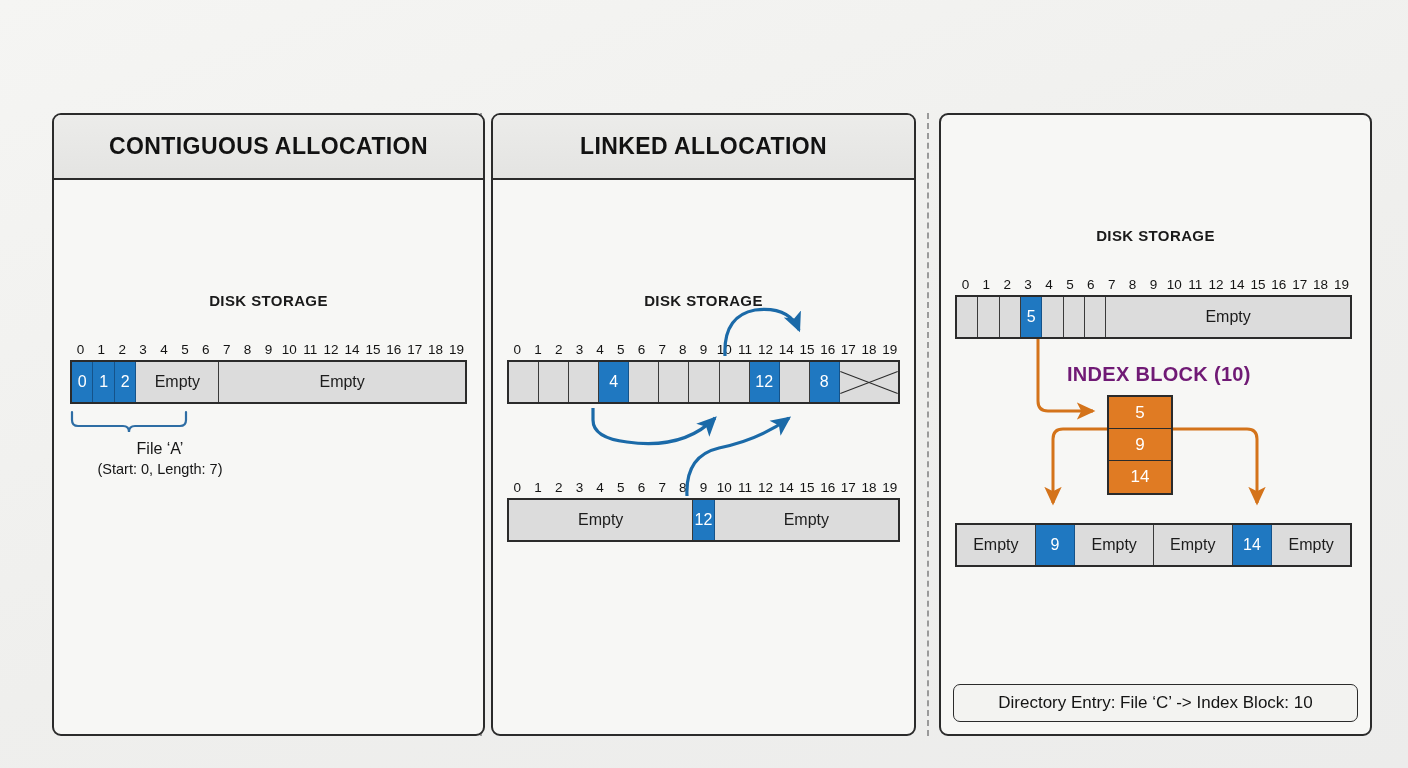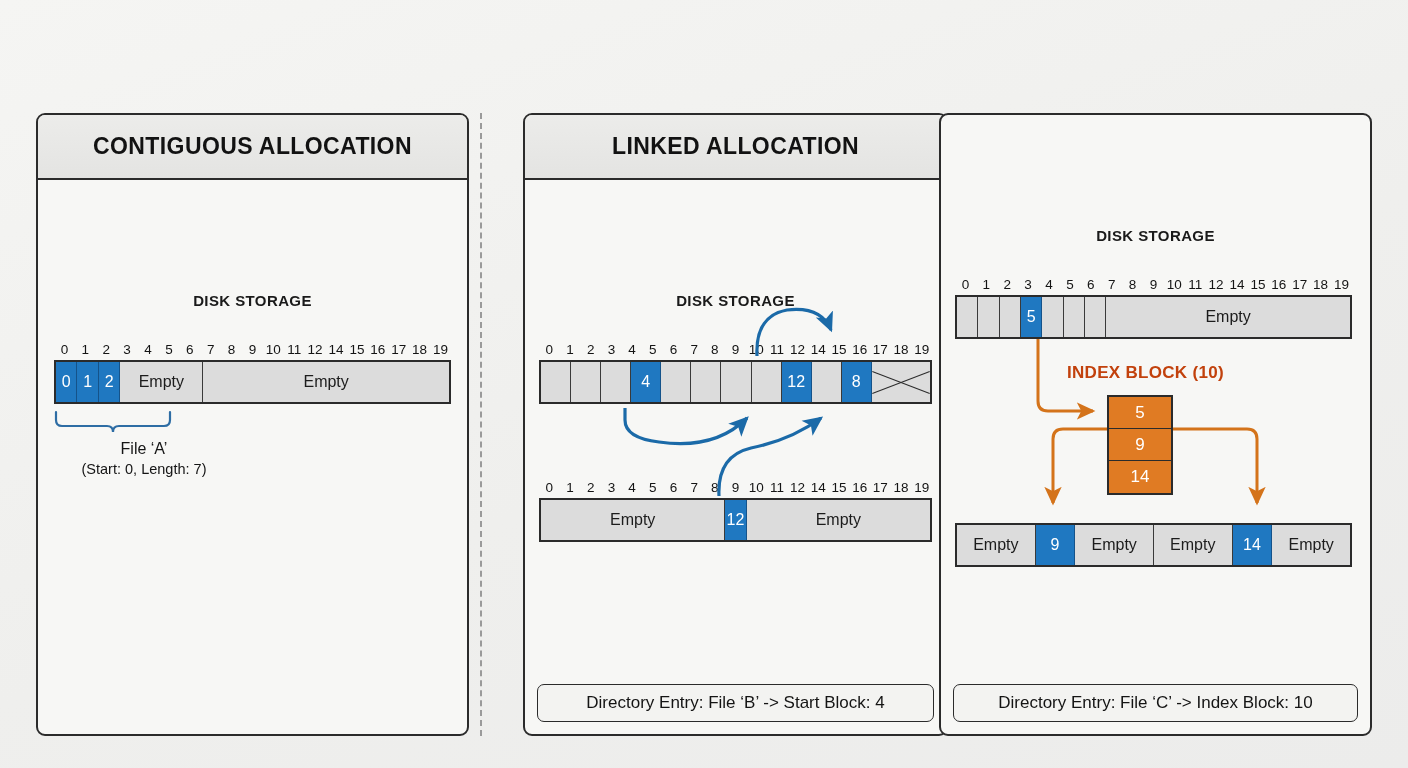--- a/index.html
+++ b/index.html
@@ -30,22 +30,22 @@
   .panel {
     position: absolute;
     top: 113px;
     height: 623px;
     background: #f7f7f5;
     border: 2px solid #2b2b2b;
     border-radius: 9px;
     box-sizing: border-box;
     overflow: hidden;
   }
-  #panel-contiguous { left: 36px;  width: 433px; }
-  #panel-linked     { left: 491px; width: 425px; margin-left: 32px; }
+  #panel-contiguous { left: 52px;  width: 433px; }
+  #panel-linked     { left: 491px; width: 425px; }
   #panel-indexed    { left: 939px; width: 433px; }
 
   .panel-header {
     height: 63px;
     background: linear-gradient(180deg,#ececea 0%,#e4e4e2 100%);
     border-bottom: 2px solid #2b2b2b;
     display: flex; align-items: center; justify-content: center;
     font-size: 23px; font-weight: bold; letter-spacing: 0.4px;
     color: #121212;
   }
@@ -133,23 +133,23 @@
     border-bottom: 1.5px solid #2b2b2b;
     background: #e07b23;
     color: #ffffff;
     display: flex; align-items: center; justify-content: center;
     font-size: 17px;
   }
   .index-cell:last-child { border-bottom: none; }
 
   .index-title {
     position: absolute;
-    font-size: 17px;
+    font-size: 20px;
     font-weight: bold;
-    color: #c2410c;
+    color: #701a75;
     letter-spacing: 0.3px;
     white-space: nowrap;
   }
 
   
   .file-caption {
     position: absolute;
     text-align: center;
     font-size: 16px;
     color: #151515;
@@ -307,21 +307,20 @@
           </marker>
         </defs>
 
         <path d="M 100 228 L 100 240 Q 100 258 134 262 Q 190 270 222 238" fill="none" stroke="#1b6aa8" stroke-width="3.2" marker-end="url(#ah-blue)"></path>
 
         <path d="M 232 176 Q 230 136 262 130 Q 296 126 306 150" fill="none" stroke="#1b6aa8" stroke-width="3.2" marker-end="url(#ah-blue)"></path>
 
         <path d="M 194 316 Q 192 276 226 268 Q 266 260 296 238" fill="none" stroke="#1b6aa8" stroke-width="3.2" marker-end="url(#ah-blue)"></path>
       </svg>
     </div>
-    <div class="footer-entry">Directory Entry: File ‘B’ -&gt; Start Block: 4</div>
   </div>
 
   <div class="panel" id="panel-indexed">
     <div class="panel-body">
       <div class="section-label" style="top:112px;">DISK STORAGE</div>
 
       <div class="ticks" id="ticks-i0" style="left:14px; top:158px; width:397px;">
           <span style="flex: 1 1 0px;">0</span>
           <span style="flex: 1 1 0px;">1</span>
           <span style="flex: 1 1 0px;">2</span>

